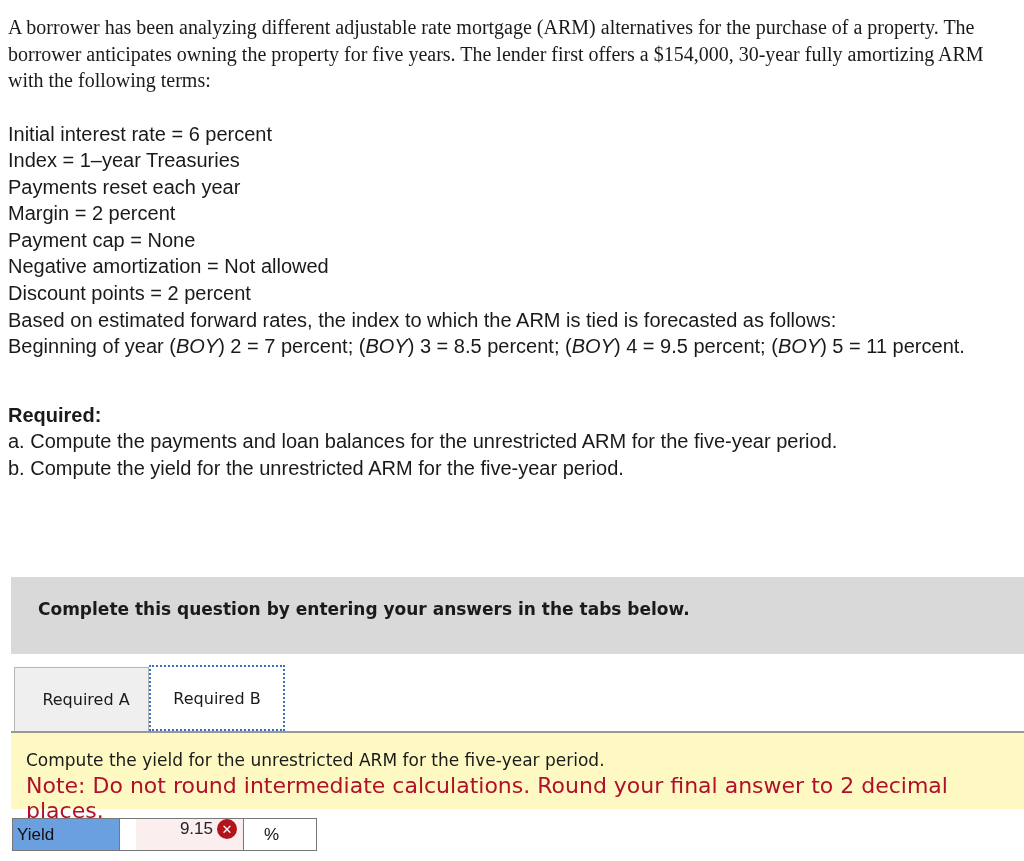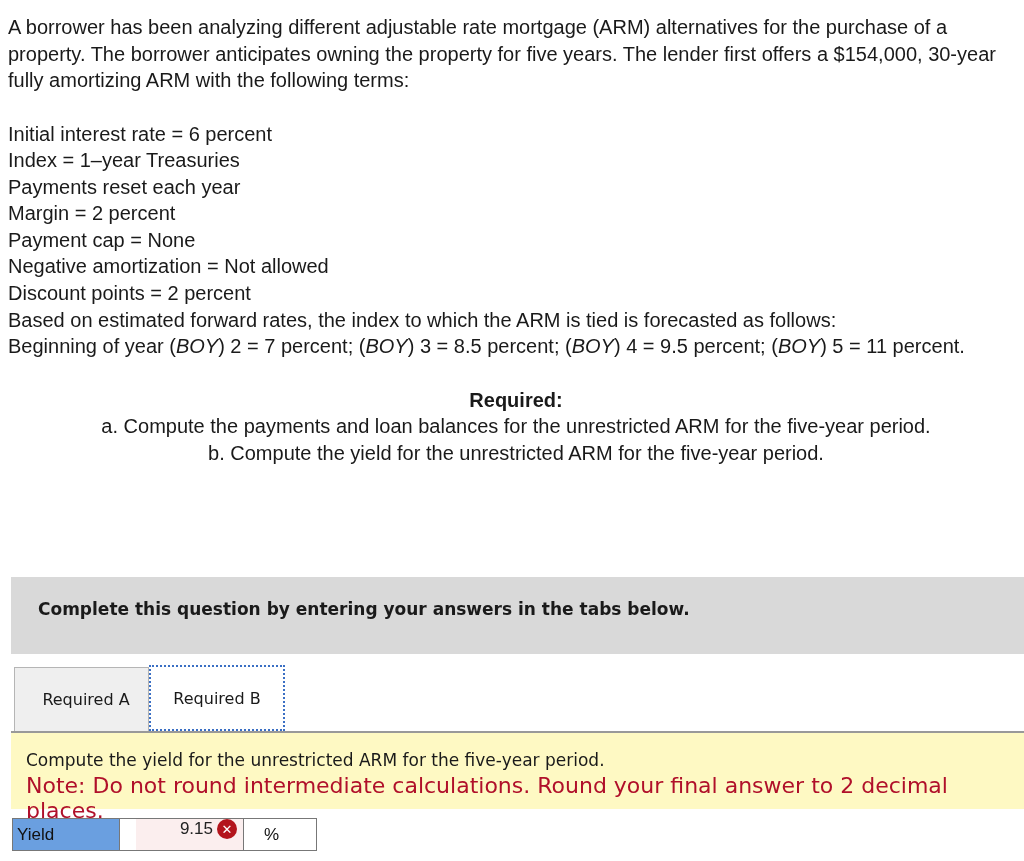--- a/index.html
+++ b/index.html
@@ -1,26 +1,26 @@
 <!DOCTYPE html>
 <html><head>
 <meta charset="utf-8">
 <style>
   html, body { margin: 0; padding: 0; background: #ffffff; }
   body {
     width: 1024px; height: 861px; overflow: hidden; position: relative;
     font-family: "Liberation Sans", sans-serif; color: #1a1a1a;
   }
   .problem { position: absolute; left: 8px; top: 14px; width: 1016px; font-size: 20px; line-height: 26.5px; }
-  .para { margin: 0; white-space: normal; }
+  .para { margin: 0; white-space: normal; font-family: Liberation Serif, serif; }
   .terms { margin-top: 27px; }
   .terms div { line-height: 26.6px; }
   .forecast { }
   .forecast i { font-style: italic; }
-  .required { margin-top: 27px; text-align: center; }
+  .required { margin-top: 42px; }
   .required .req-title { font-weight: bold; }
 
   .instruction-bar {
     position: absolute; left: 11px; top: 577px; width: 1013px; height: 77px;
     background: #d9d9d9;
   }
   .instruction-bar span {
     position: absolute; left: 27px; top: 22px;
     font-family: "DejaVu Sans", sans-serif; font-weight: bold; font-size: 17px; color: #1a1a1a;
   }

